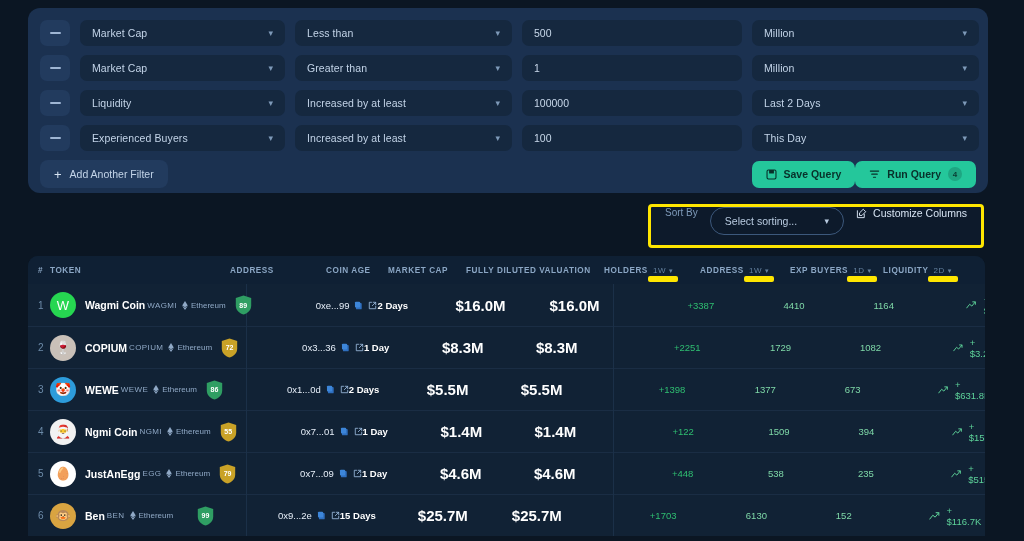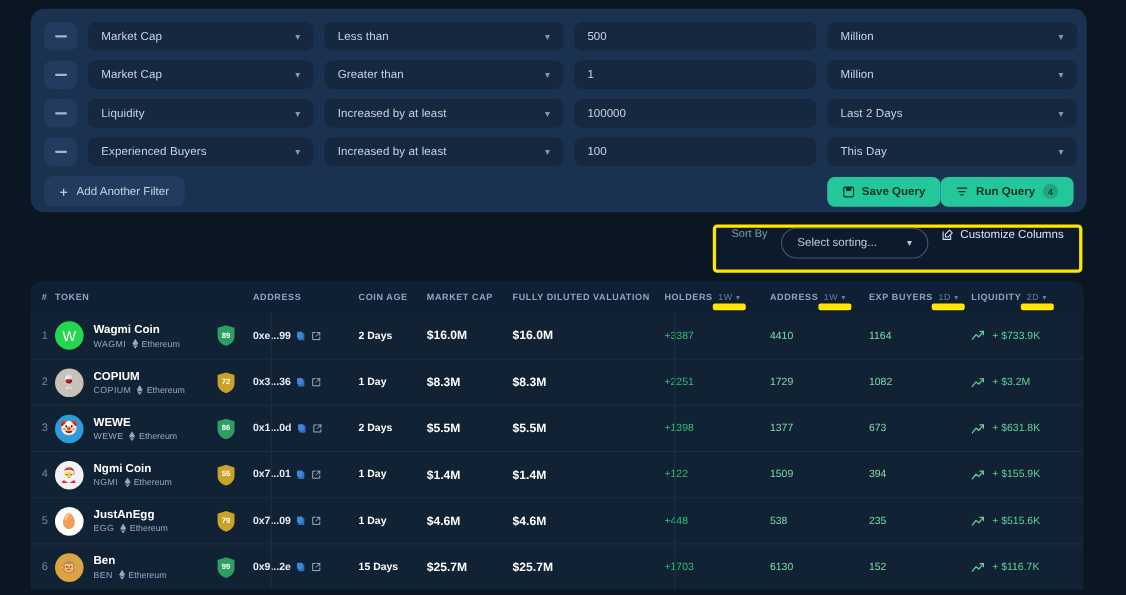--- a/index.html
+++ b/index.html
@@ -133,41 +133,41 @@
   .vline2 { position: absolute; left: 585px; top: 0; bottom: 0; width: 1px; background: #1b3048; }
 
   .rank { color: #6d8ba9; font-size: 10px; }
   .tokcell { display: flex; align-items: center; gap: 9px; }
   .avatar {
     width: 26px; height: 26px; border-radius: 50%;
     flex: 0 0 26px; overflow: hidden;
     display: flex; align-items: center; justify-content: center;
     font-size: 13px;
   }
-  .tok-meta { display: flex; flex-direction: column; gap: 2px; min-width: 0; }
+  .tok-meta { display: flex; flex-direction: row; gap: 2px; min-width: 0; }
   .tok-name { color: #ffffff; font-size: 10.5px; font-weight: bold; white-space: nowrap; }
   .tok-sub { display: flex; align-items: center; gap: 5px; }
   .tok-sym { color: #90a9c6; font-size: 8px; letter-spacing: .4px; }
   .tok-chain { color: #90a9c6; font-size: 8px; display: inline-flex; align-items: flex-end; gap: 3px; }
 
   .shield {
     width: 17px; height: 20px; margin-left: auto; margin-right: 16px;
     position: relative; flex: 0 0 17px;
   }
   .shield span {
     position: absolute; inset: 0;
     display: flex; align-items: center; justify-content: center;
     color: #ffffff; font-size: 7px; font-weight: bold;
   }
 
   .addr { display: flex; align-items: center; gap: 5px; }
-  .addr-txt { color: #e6eef8; font-size: 9.5px; font-weight: bold; }
+  .addr-txt { color: #e6eef8; font-size: 9.5px; font-weight: normal; margin-left: 48px; }
   .icn { cursor: pointer; display: inline-flex; }
 
-  .cell-txt { color: #ffffff; font-size: 11px; font-weight: bold; }
+  .cell-txt { color: #ffffff; font-size: 15px; font-weight: bold; margin-left: 16px; }
   .cell-age { color: #ffffff; font-size: 9.5px; font-weight: bold; }
   .green { color: #2fbf71; font-size: 9.5px; }
   .green-l { color: #7fd9a8; font-size: 9.5px; }
   .liq { display: flex; align-items: center; gap: 7px; color: #5ed39a; font-size: 9.5px; }
 </style>
 </head>
 <body>
 
 <div class="app">
 

